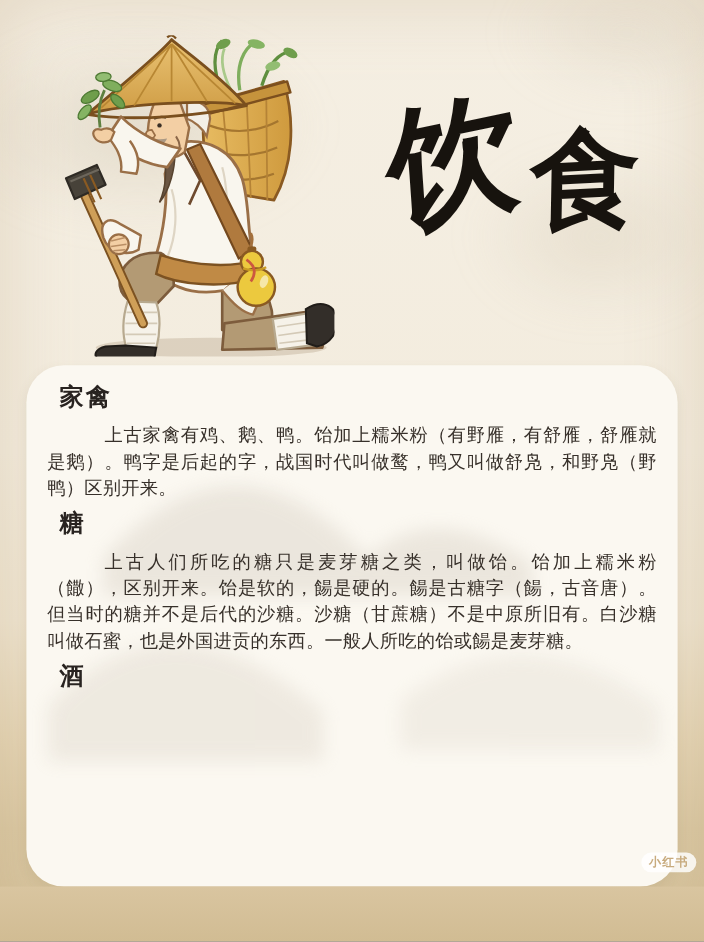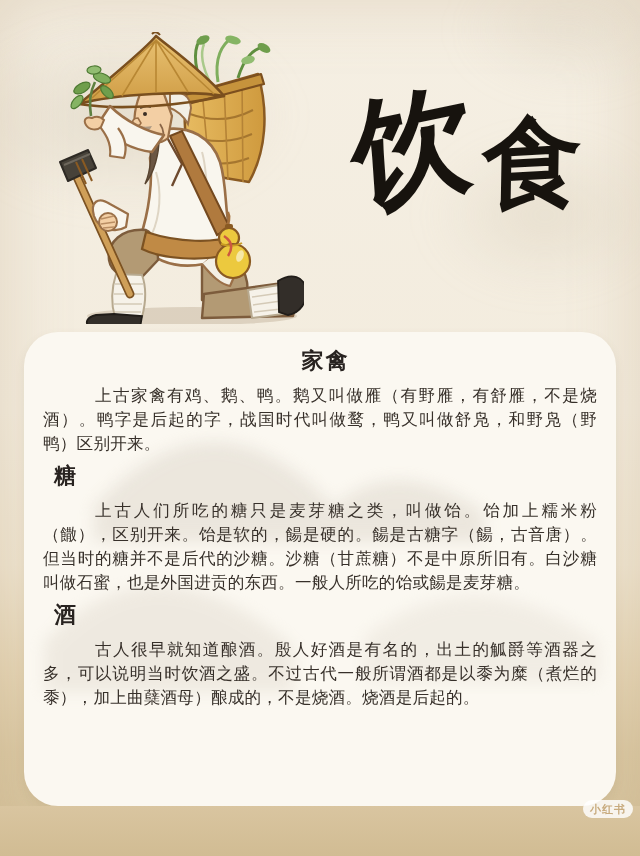--- a/index.html
+++ b/index.html
@@ -22,24 +22,24 @@
     transform:rotate(-12deg) skewX(-8deg); display:inline-block;}
   .title .t2{position:absolute; left:134px; top:24px; font-size:100px; line-height:1;
     transform:rotate(-3deg) skewX(-4deg); display:inline-block;}
   .card{position:absolute; left:24px; top:332px; width:592px; height:474px;
     background:#fbf8f1; border-radius:34px; overflow:hidden;
     box-shadow:0 4px 10px rgba(130,105,70,.10);}
   .mountains{position:absolute; left:0; top:0; width:100%; height:100%;}
   .sec{position:relative; padding:0 19px;}
   .sec h2{margin:6px 0 0 11px; font-size:22px; line-height:28px; font-weight:700;
     color:#282320; letter-spacing:2px;}
-  .sec.first h2{margin-top:15px;text-align:center;}
+  .sec.first h2{margin-top:15px;}
   .sec p{margin:9px 0 6px; font-size:16.6px; line-height:24px; text-align:justify;
     color:#37302a; text-indent:52px; letter-spacing:.2px;}
-  .badge{position:absolute; left:583px; top:800px; height:18px; line-height:18px;
+  .badge{position:absolute; left:583px; top:775px; height:18px; line-height:18px;
     padding:0 7px; border-radius:9px; background:rgba(255,255,255,.82);
     color:#c8ab7e; font-size:11px; font-weight:700; letter-spacing:1px;}
   .account{position:absolute; right:10px; top:823px; font-size:17px; letter-spacing:1px;
     color:rgba(255,255,255,.55); font-weight:700;}
 </style>
 </head>
 <body>
 
 <div class="page">
 
@@ -174,31 +174,30 @@
             <feGaussianBlur stdDeviation="8"></feGaussianBlur>
           </filter>
         </defs>
       <path d="M70,175 Q190,45 310,175 Q370,120 460,180 L460,210 L70,210 Z" fill="#d7cfc2" opacity=".42" filter="url(#soft)"></path>
       <path d="M20,310 Q130,195 270,315 L270,360 L20,360 Z" fill="#dbd3c6" opacity=".38" filter="url(#soft)"></path>
       <path d="M340,305 Q450,220 575,310 L575,350 L340,350 Z" fill="#ded7ca" opacity=".32" filter="url(#soft)"></path>
     </svg>
 
     <section class="sec first">
       <h2>家禽</h2>
-      <p>上古家禽有鸡、鹅、鸭。鹅又叫做雁（有野雁，有舒雁，不是烧酒）。鸭字是后起的字，战国时代叫做鹜，鸭又叫做舒凫，和野凫（野鸭）区别开来。</p>
+      <p>上古家禽有鸡、鹅、鸭。饴加上糯米粉（有野雁，有舒雁，舒雁就是鹅）。鸭字是后起的字，战国时代叫做鹜，鸭又叫做舒凫，和野凫（野鸭）区别开来。</p>
     </section>
 
     <section class="sec">
       <h2>糖</h2>
       <p>上古人们所吃的糖只是麦芽糖之类，叫做饴。饴加上糯米粉（饊），区别开来。饴是软的，餳是硬的。餳是古糖字（餳，古音唐）。但当时的糖并不是后代的沙糖。沙糖（甘蔗糖）不是中原所旧有。白沙糖叫做石蜜，也是外国进贡的东西。一般人所吃的饴或餳是麦芽糖。</p>
     </section>
 
     <section class="sec">
       <h2>酒</h2>
-      <p>古人很早就知道酿酒。殷人好酒是有名的，出土的觚爵等酒器之多，可以说明当时饮酒之盛。不过古代一般所谓酒都是以黍为糜（煮烂的黍），加上曲蘖酒母）酿成的，不是烧酒。烧酒是后起的。</p>
     </section>
   </div>
 
   <div class="band"></div>
 
   <div class="badge">小红书</div>
 
 </div>
 
 </body></html>

